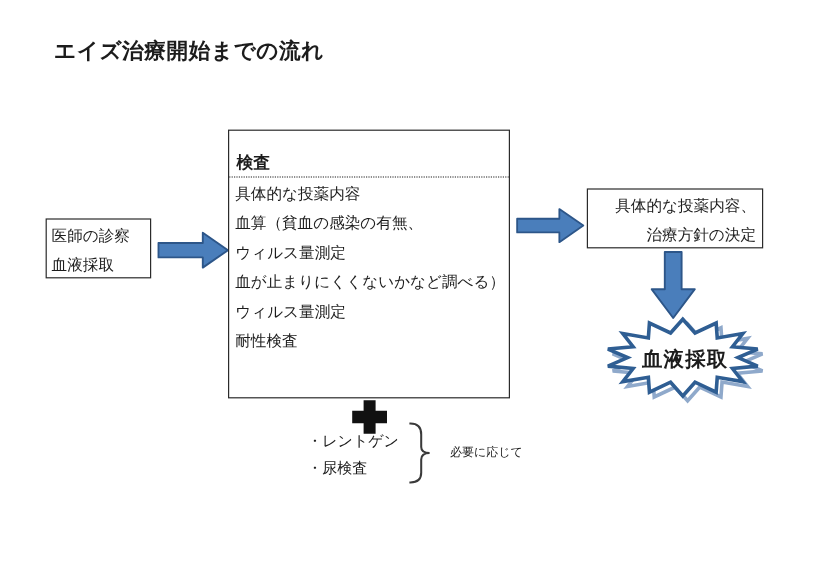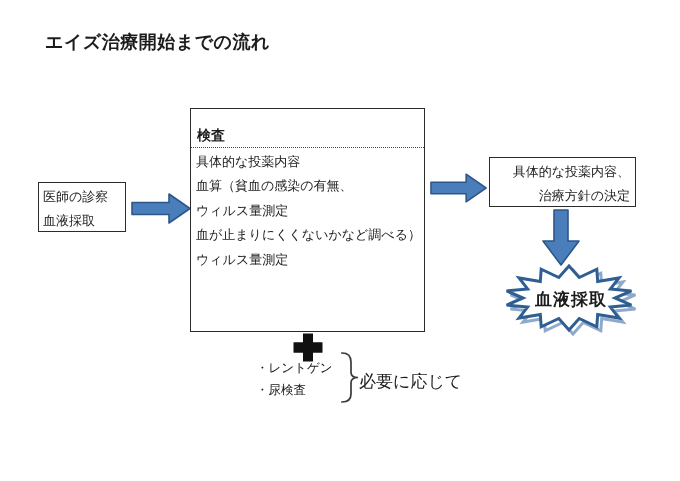--- a/index.html
+++ b/index.html
@@ -39,21 +39,21 @@
   .burst-shadow{fill:#ffffff;stroke:var(--burst-shadow);stroke-width:3;stroke-linejoin:miter;}
   .burst-label{
     left:501px;top:261px;width:140px;height:76px;display:flex;align-items:center;justify-content:center;
     font-size:17px;font-weight:bold;letter-spacing:1px;
   }
   .plus-shape{fill:var(--plus);}
   .brace-path{fill:none;stroke:#3a3a3a;stroke-width:1.7;stroke-linecap:square;}
   .opt-item{font-size:12.5px;white-space:nowrap;}
   .opt-item-0{left:256px;top:360px;}
   .opt-item-1{left:256px;top:382px;}
-  .opt-note{left:359px;top:370px;font-size:17px;white-space:nowrap;}
+  .opt-note{left:375px;top:370px;font-size:10px;white-space:nowrap;}
 </style>
 </head>
 <body>
 
 <div class="abs page-title">エイズ治療開始までの流れ</div>
 
 <div class="abs flow-box start-box">
   <div class="bline">医師の診察</div>
   <div class="bline">血液採取</div>
 </div>
@@ -63,20 +63,21 @@
 </svg>
 
 <div class="abs flow-box test-box">
   <div class="box-header">検査</div>
   <div class="test-list">
     <div class="test-item">具体的な投薬内容</div>
     <div class="test-item">血算（貧血の感染の有無、</div>
     <div class="test-item">ウィルス量測定</div>
     <div class="test-item">血が止まりにくくないかなど調べる）</div>
     <div class="test-item">ウィルス量測定</div>
+    <div class="test-item">耐性検査</div>
   </div>
 </div>
 
 <svg class="abs" style="left:430px;top:171px;" width="58" height="34" viewBox="0 0 61 35">
   <polygon class="arrow-shape" points="1,11.5 38,11.5 38,3 59,17.5 38,32 38,23.5 1,23.5"></polygon>
 </svg>
 
 <div class="abs flow-box decision-box">
   <div class="bline">具体的な投薬内容、</div>
   <div class="bline">治療方針の決定</div>

